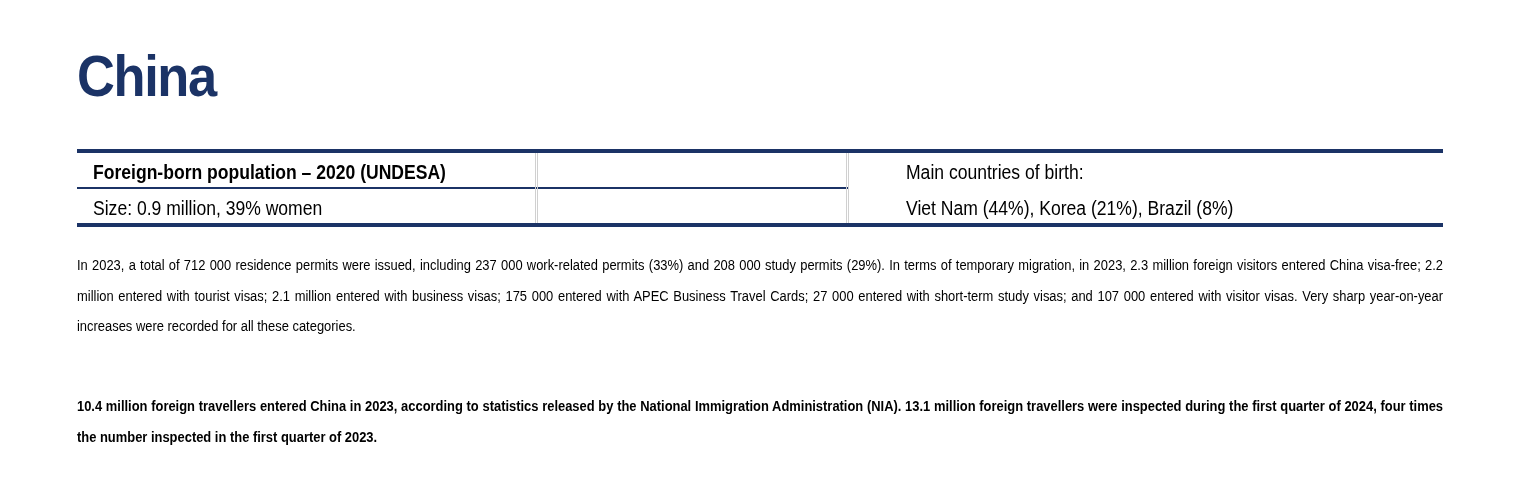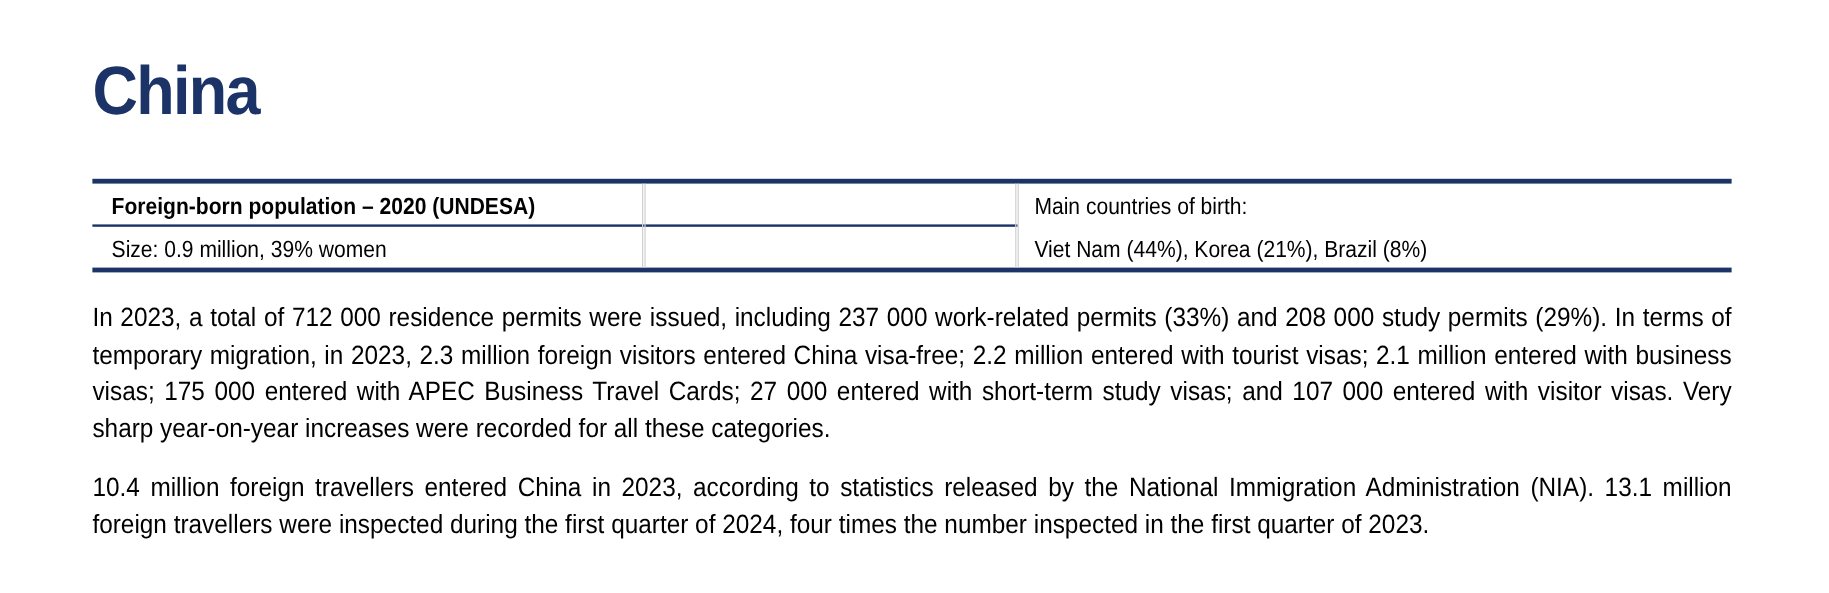--- a/index.html
+++ b/index.html
@@ -40,21 +40,21 @@
       box-sizing: border-box;
     }
     .col {
       position: absolute;
       top: 0;
       bottom: 0;
       text-decoration: underline;
     }
     .col-1 { left: 0; width: 458px; }
     .col-2 { left: 458px; width: 311px; }
-    .col-3 { left: 769px; right: 0; }
+    .col-3 { left: 813px; right: 0; }
     .col-divider {
       position: absolute;
       top: 0;
       bottom: 0;
       width: 3px;
       border-left: 1px solid #d0d0d0;
       border-right: 1px solid #d0d0d0;
       box-sizing: border-box;
     }
     .div-a { left: 458px; }
@@ -77,34 +77,34 @@
       transform-origin: left center;
     }
     .cell.r1 { top: 8px; }
     .cell.r2 { top: 44px; }
     .cell.bold { font-weight: bold; }
     .para {
       position: absolute;
       left: 77px;
       width: 1366px;
       margin: 0;
-      font-size: 22px;
+      font-size: 14px;
       line-height: 30.5px;
       text-align: justify;
       color: #000000;
     }
     .para-inner {
       display: block;
       width: 1480px;
       transform: scaleX(0.923);
       transform-origin: left top;
       text-align: justify;
     }
     .para-1 { top: 250px; }
-    .para-2 { top: 391px; }
+    .para-2 { top: 391px; font-weight: bold; }
   </style>
 </head>
 <body>
 
 <h1 class="page-title">China</h1>
 
 <div class="profile-table">
   <div class="mid-rule"></div>
   <div class="col-divider div-a"></div>
   <div class="col-divider div-b"></div>

